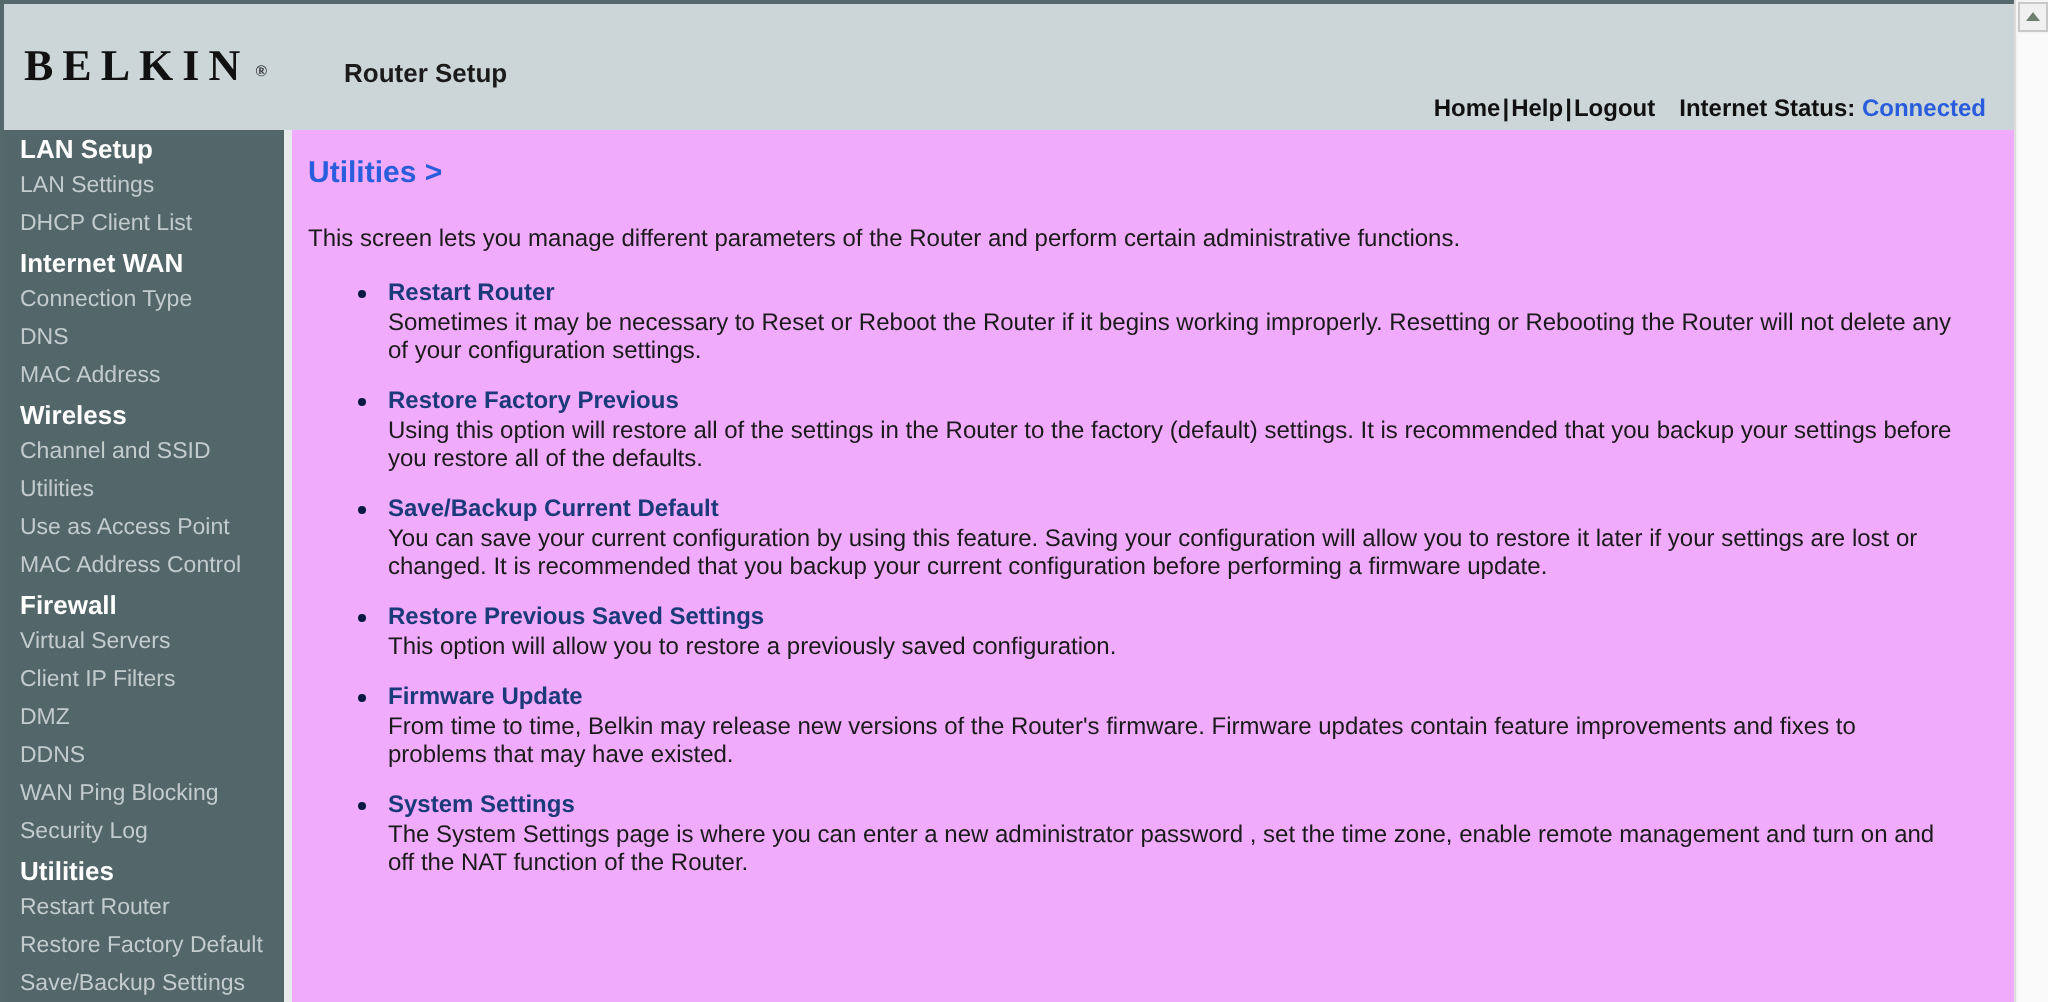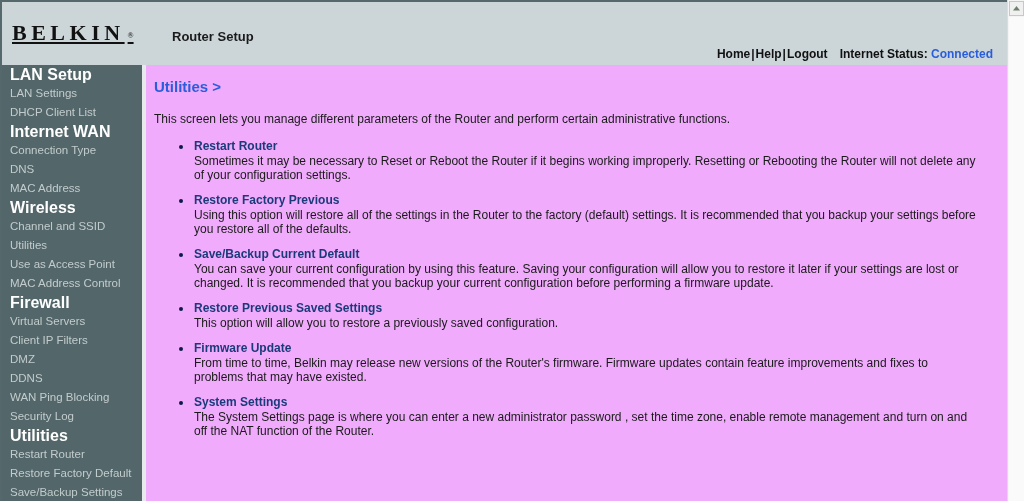--- a/index.html
+++ b/index.html
@@ -34,21 +34,20 @@
   .logo {
     position: absolute;
     left: 10px;
     top: 20px;
     font-family: "Liberation Serif", serif;
     font-weight: bold;
     font-size: 22px;
     letter-spacing: 4.5px;
     color: #111111;
     line-height: 1;
-    text-decoration: underline;
   }
   .logo-tm {
     font-size: 8px;
     letter-spacing: 0;
     vertical-align: 2px;
     margin-left: 3px;
     color: #333;
   }
   .header-title {
     position: absolute;
@@ -103,21 +102,21 @@
     position: absolute;
     left: 142px;
     top: 65px;
     width: 4px;
     height: 436px;
     background: #e7eaea;
   }
   .nav-group-title {
     color: #ffffff;
     font-weight: bold;
-    font-size: 16px;
+    font-size: 13px;
     padding: 3px 0 3px 8px;
     line-height: 13px;
     white-space: nowrap;
   }
   .nav-item {
     color: #c3cccd;
     font-size: 11.5px;
     padding: 3px 0 3px 8px;
     line-height: 13px;
     white-space: nowrap;

